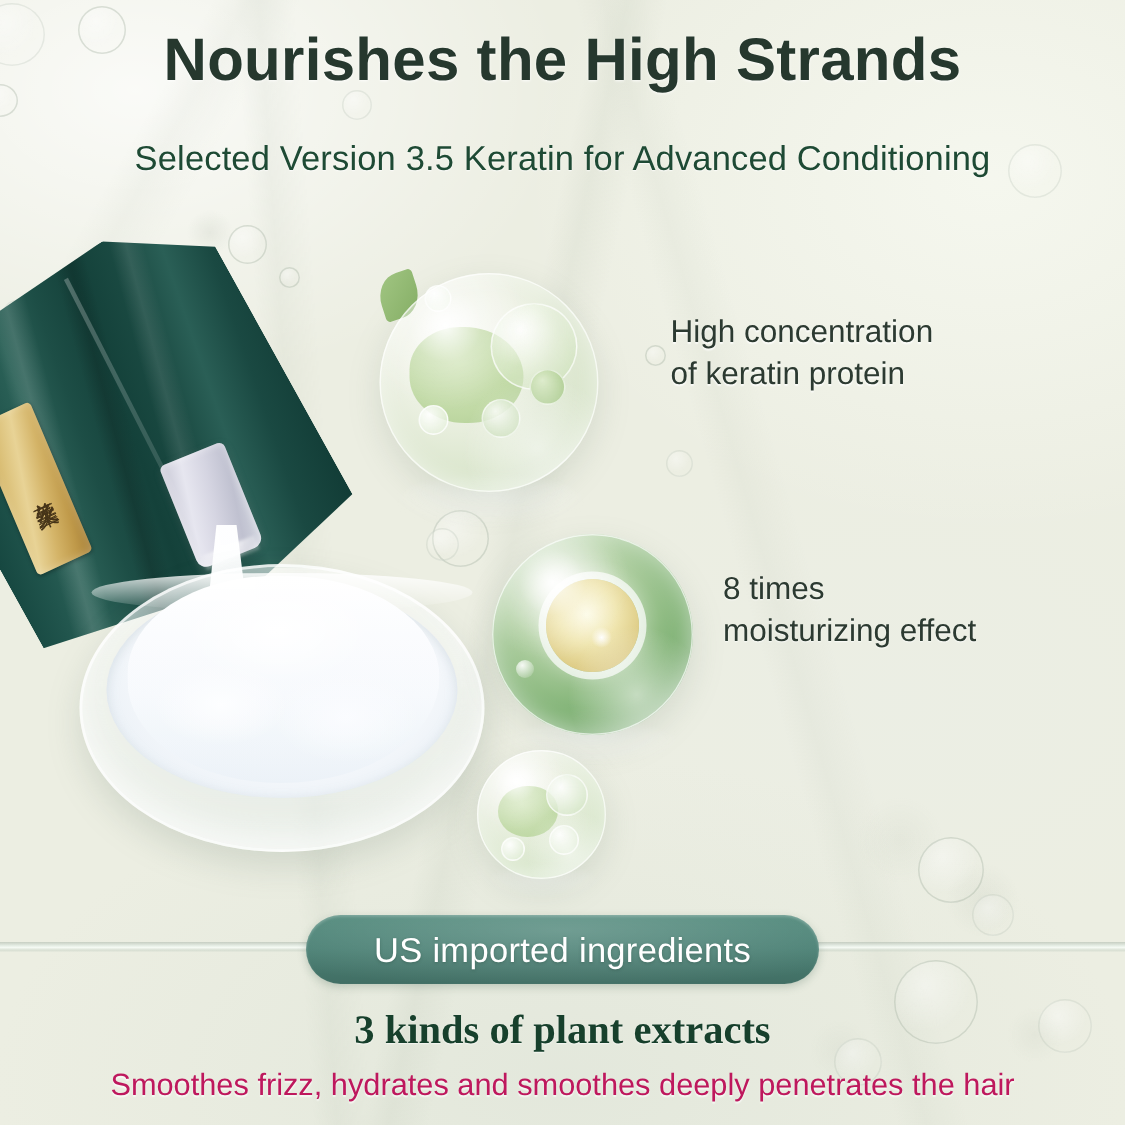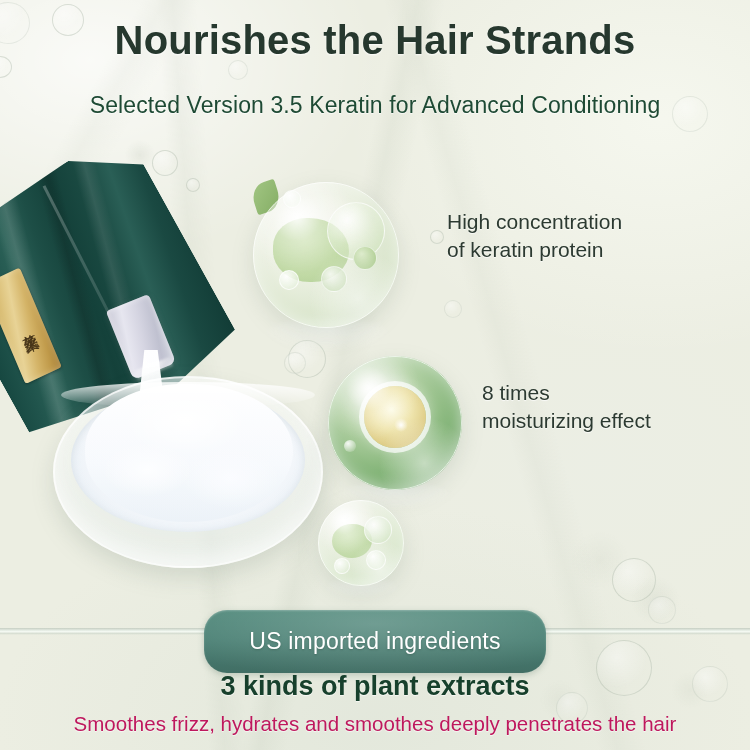--- a/index.html
+++ b/index.html
@@ -101,38 +101,39 @@
     text-shadow: 0 1px 1px rgba(255,255,255,.8);
     white-space: pre-line;
   }
   #feature-1 { left: 447px; top: 208px; }
   #feature-2 { left: 482px; top: 379px; }
   #feature-3 { left: 443px; top: 528px; color:#1f4a34; }
 
   .badge {
     position: absolute;
     left: 204px; top: 610px;
-    width: 342px; height: 63px;
+    width: 342px; height: 46px;
     border-radius: 23px;
     background:
       radial-gradient(ellipse 120% 140% at 50% 22%, rgba(255,255,255,.20), rgba(255,255,255,0) 60%),
       linear-gradient(180deg, #4f887a 0%, #4a8074 48%, #416e64 100%);
     box-shadow: 0 2px 6px rgba(80,110,95,.28), inset 0 1px 2px rgba(255,255,255,.25);
     display: flex; align-items: center; justify-content: center;
   }
   .badge span {
     color: #ffffff; font-size: 23px; letter-spacing: .2px;
     text-shadow: 0 1px 2px rgba(40,70,58,.35);
   }
 
   .tagline {
     position: absolute; left: 0; right: 0; top: 671px;
     text-align: center; font-size: 27px; font-weight: bold;
     color: #17402c;
     text-shadow: 0 1px 1px rgba(255,255,255,.7);
+    font-family: Liberation Serif, serif;
   }
   .subtagline {
     position: absolute; left: 0; right: 0; top: 712px;
     text-align: center; font-size: 20.5px; font-weight: 400;
     color: #be185d;
     text-shadow: 0 1px 1px rgba(255,255,255,.7);
   }
 
   
   .pouch {
@@ -403,21 +404,21 @@
   <div class="ring" style="left:612px; top:558px; width:42px; height:42px;"></div>
   <div class="ring soft" style="left:648px; top:596px; width:26px; height:26px;"></div>
   <div class="ring" style="left:596px; top:640px; width:54px; height:54px;"></div>
   <div class="ring soft" style="left:692px; top:666px; width:34px; height:34px;"></div>
   <div class="ring soft" style="left:556px; top:692px; width:30px; height:30px;"></div>
   <div class="ring soft" style="left:672px; top:96px; width:34px; height:34px;"></div>
   <div class="ring soft" style="left:360px; top:612px; width:20px; height:20px;"></div>
 
   <div class="table-edge"></div>
 
-  <div class="headline">Nourishes the Hair Strands</div>
+  <div class="headline">Nourishes the High Strands</div>
   <div class="subhead">Selected Version 3.5 Keratin  for Advanced Conditioning</div>
 
   <div class="pouch">
     <div class="pouch-body"></div>
     <div class="pouch-sheen"></div>
     <div class="pouch-seam"></div>
     <div class="pouch-label">
       <span class="pouch-label-text">美菜丝柔</span>
     </div>
   </div>

